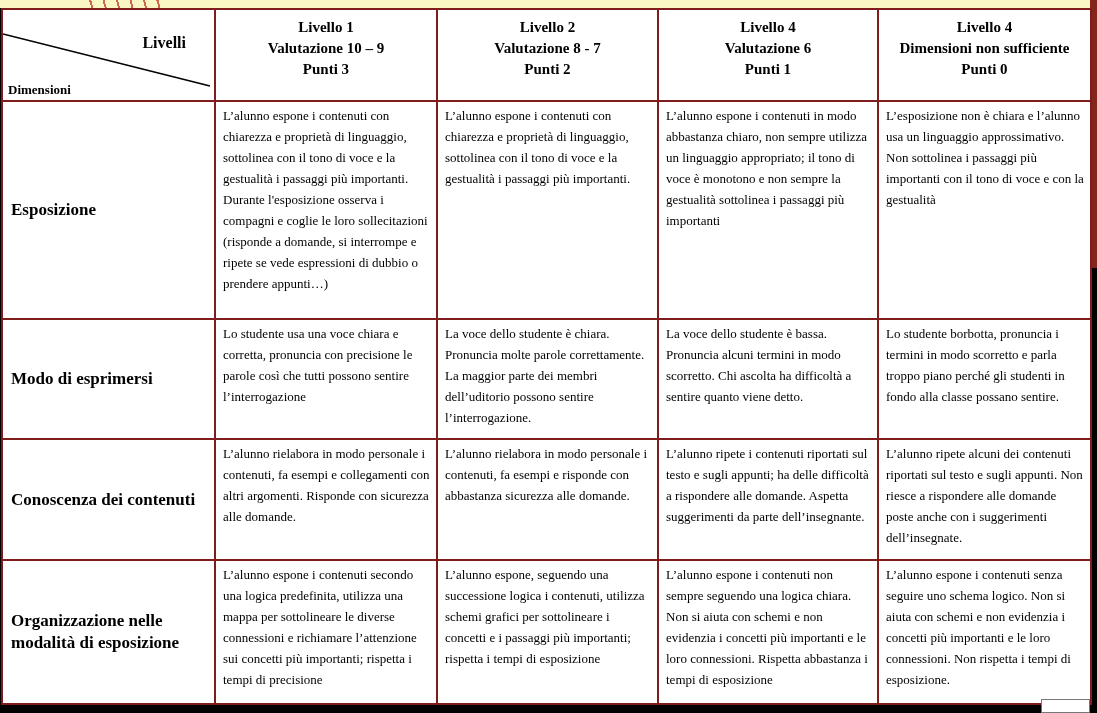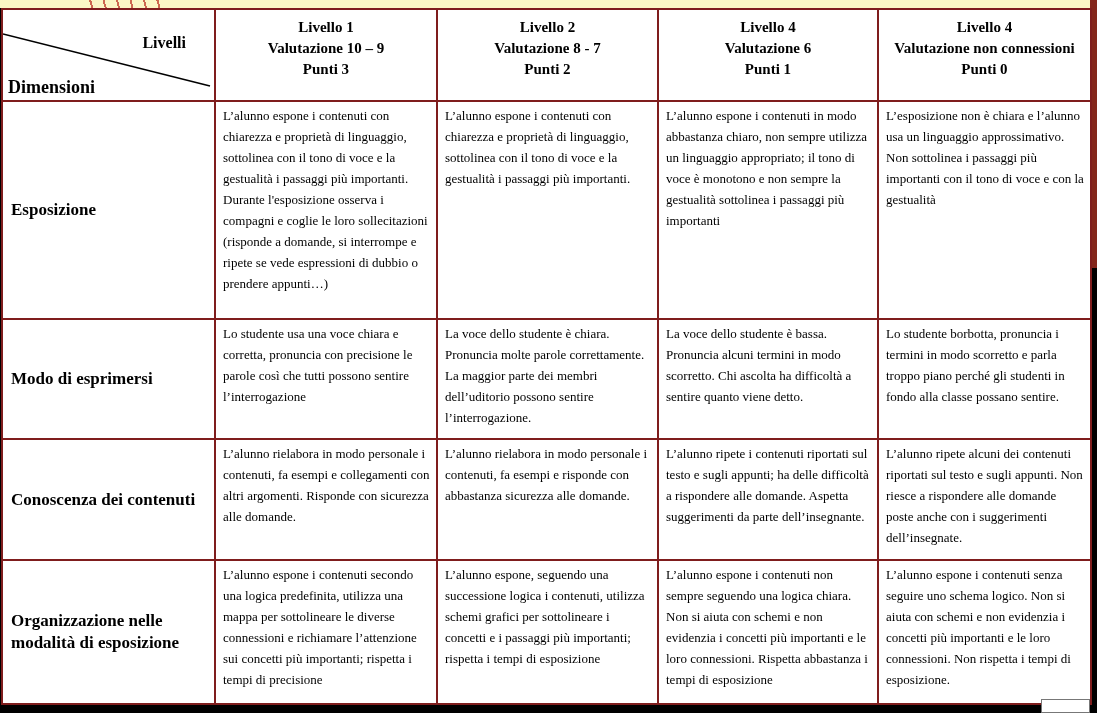--- a/index.html
+++ b/index.html
@@ -57,21 +57,21 @@
     position:relative;
     padding:0;
   }
   .corner svg{position:absolute;left:0;top:0;}
   .corner .livelli{
     position:absolute;right:28px;top:24px;
     font-weight:bold;font-size:16px;
   }
   .corner .dimensioni{
     position:absolute;left:5px;bottom:2px;
-    font-weight:bold;font-size:18px;
+    font-weight:bold;font-size:13px;
   }
   td.rowlabel{
     vertical-align:middle;
     text-align:left;
     font-weight:bold;
     font-size:17px;
     line-height:22px;
     padding:2px 8px;
   }
   td.body{
@@ -118,21 +118,21 @@
         <div>Valutazione 8 - 7</div>
         <div>Punti 2</div>
       </td>
       <td class="hdr">
         <div>Livello 4</div>
         <div>Valutazione 6</div>
         <div>Punti 1</div>
       </td>
       <td class="hdr">
         <div>Livello 4</div>
-        <div>Valutazione non connessioni</div>
+        <div>Dimensioni non sufficiente</div>
         <div>Punti 0</div>
       </td>
     </tr>
 
     <tr style="height:218px">
       <td class="rowlabel">Esposizione</td>
       <td class="body">L’alunno espone i contenuti con chiarezza e proprietà di linguaggio, sottolinea con il tono di voce e la gestualità i passaggi più importanti. Durante l'esposizione osserva i compagni e coglie le loro sollecitazioni (risponde a domande, si interrompe e ripete se vede espressioni di dubbio o prendere appunti…)</td>
       <td class="body">L’alunno espone i contenuti con chiarezza e proprietà di linguaggio, sottolinea con il tono di voce e la gestualità i passaggi più importanti.</td>
       <td class="body">L’alunno espone i contenuti in modo abbastanza chiaro, non sempre utilizza un linguaggio appropriato; il tono di voce è monotono e non sempre la gestualità sottolinea i passaggi più importanti</td>
       <td class="body">L’esposizione non è chiara e l’alunno usa un linguaggio approssimativo. Non sottolinea i passaggi più importanti con il tono di voce e con la gestualità</td>

